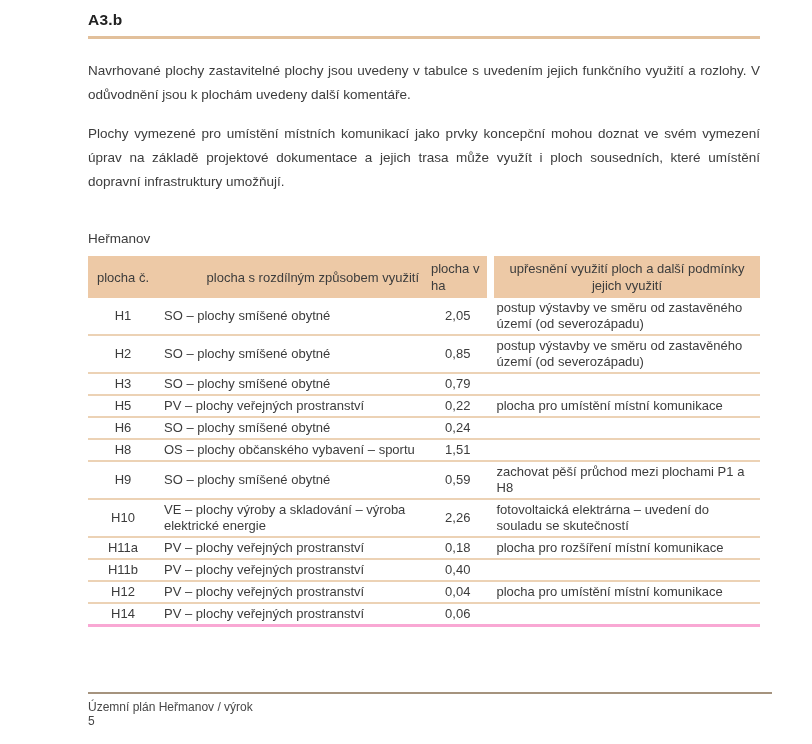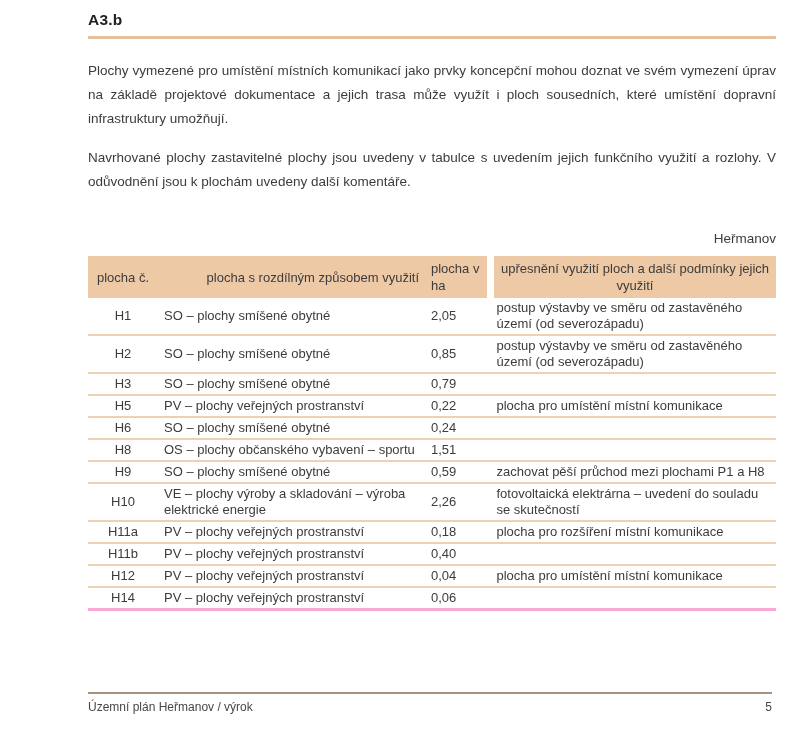--- a/index.html
+++ b/index.html
@@ -8,21 +8,21 @@
     width: 812px;
     height: 744px;
     background: #ffffff;
     font-family: "Liberation Sans", sans-serif;
     color: #3c3c3c;
     overflow: hidden;
   }
   .content {
     position: absolute;
     left: 88px;
-    right: 36px;
+    right: 52px;
     top: 0;
   }
   .doc-title {
     display: flex;
     gap: 22px;
     margin: 11px 0 7px 0;
     font-size: 15.5px;
     font-weight: bold;
     color: #222222;
     letter-spacing: 0.2px;
@@ -36,21 +36,20 @@
     font-size: 13.5px;
     line-height: 24px;
     text-align: justify;
     margin: 0 0 15px 0;
   }
   .section-heading {
     font-size: 13.5px;
     font-weight: normal;
     margin: 37px 0 10px 0;
     color: #3c3c3c;
-    text-align: right;
   }
   table.plochy {
     width: 100%;
     border-collapse: collapse;
     font-size: 13px;
   }
   table.plochy thead th {
     background: #edc9a6;
     font-weight: normal;
     color: #3c3c3c;
@@ -64,49 +63,50 @@
   th.col-note { text-align: center; border-left: 7px solid #ffffff; }
   table.plochy tbody td {
     padding: 2px 6px;
     line-height: 16px;
     vertical-align: middle;
   }
   table.plochy tbody tr + tr { border-top: 2px solid #ecd2b5; }
   table.plochy tbody tr:last-child { border-bottom: 3px solid #f9a8d4; }
   td.col-id   { text-align: center; }
   td.col-use  { padding-left: 10px; }
-  td.col-area { text-align: left; }
+  td.col-area { text-align: center; }
   td.col-note { padding-left: 10px; }
   .footer {
     position: absolute;
     left: 88px;
     right: 40px;
     top: 692px;
     border-top: 2px solid #a5937e;
     padding-top: 6px;
     display: flex;
     justify-content: space-between;
     align-items: baseline;
     font-size: 12px;
     color: #474747;
+    flex-direction: column;
   }
 </style>
 </head>
 <body>
 
 <div class="page">
   <div class="content">
 
     <h1 class="doc-title">
       <span>A3.b</span>
     </h1>
     <div class="title-rule"></div>
 
+    <p class="para">Navrhované plochy zastavitelné plochy jsou uvedeny v tabulce s uvedením jejich funkčního využití a rozlohy. V odůvodnění jsou k plochám uvedeny další komentáře.</p>
     <p class="para">Plochy vymezené pro umístění místních komunikací jako prvky koncepční mohou doznat ve svém vymezení úprav na základě projektové dokumentace a jejich trasa může využít i ploch sousedních, které umístění dopravní infrastruktury umožňují.</p>
-    <p class="para">Navrhované plochy zastavitelné plochy jsou uvedeny v tabulce s uvedením jejich funkčního využití a rozlohy. V odůvodnění jsou k plochám uvedeny další komentáře.</p>
 
     <h2 class="section-heading">Heřmanov</h2>
 
     <table class="plochy">
       <thead>
         <tr>
           <th class="col-id">plocha č.</th>
           <th class="col-use">plocha s rozdílným způsobem využití</th>
           <th class="col-area">plocha v ha</th>
           <th class="col-note">upřesnění využití ploch a další podmínky jejich využití</th>

